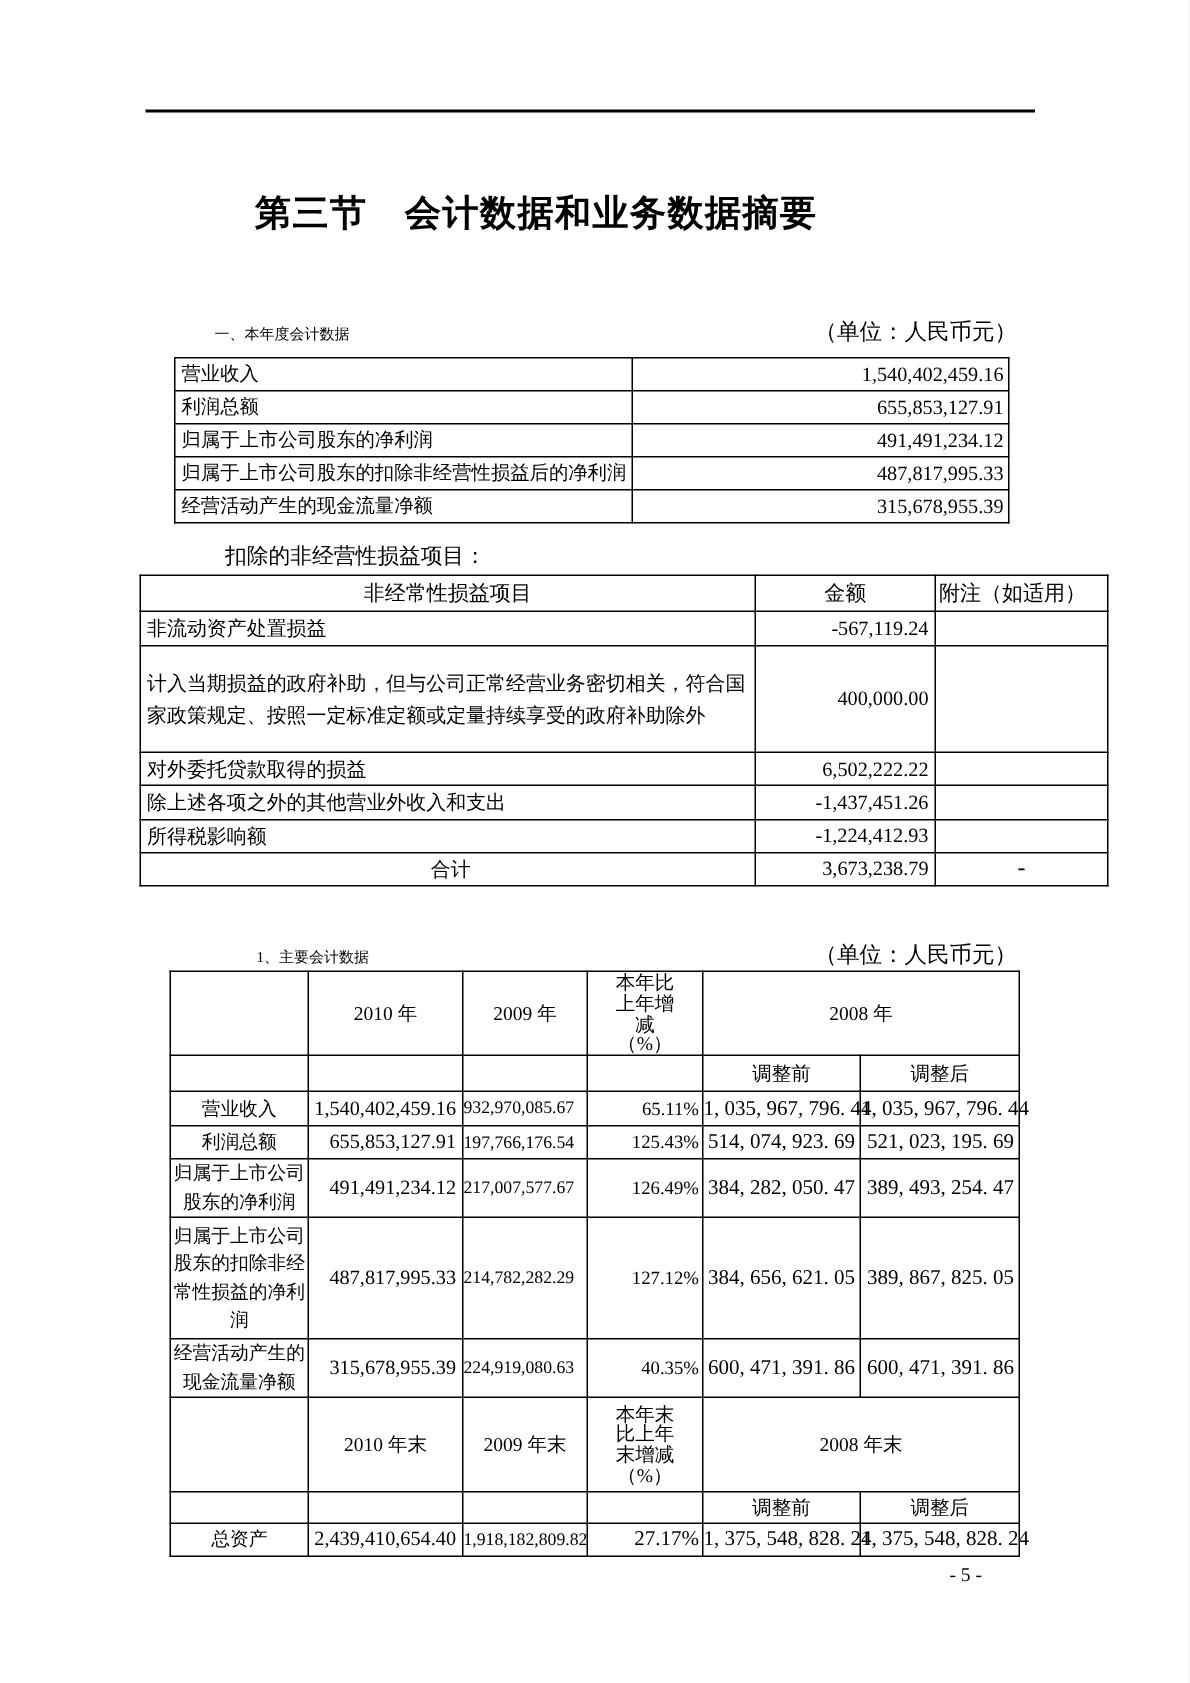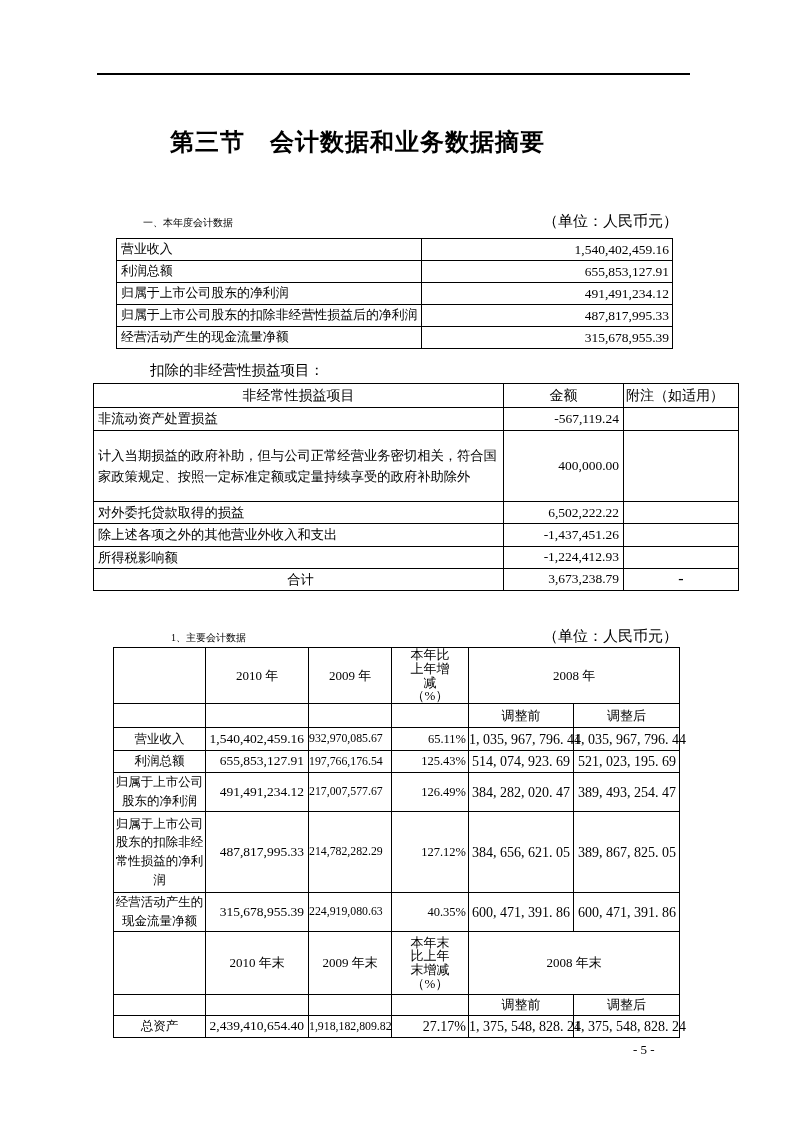--- a/index.html
+++ b/index.html
@@ -195,21 +195,21 @@
       <td class="v09">197,766,176.54</td>
       <td class="vp">125.43%</td>
       <td class="v08">514, 074, 923. 69</td>
       <td class="v08">521, 023, 195. 69</td>
     </tr>
     <tr style="height:39px">
       <td class="rowlbl">归属于上市公司股东的净利润</td>
       <td class="v10">491,491,234.12</td>
       <td class="v09">217,007,577.67</td>
       <td class="vp">126.49%</td>
-      <td class="v08">384, 282, 020. 47</td>
+      <td class="v08">384, 282, 050. 47</td>
       <td class="v08">389, 493, 254. 47</td>
     </tr>
     <tr style="height:81px">
       <td class="rowlbl">归属于上市公司股东的扣除非经常性损益的净利润</td>
       <td class="v10">487,817,995.33</td>
       <td class="v09">214,782,282.29</td>
       <td class="vp">127.12%</td>
       <td class="v08">384, 656, 621. 05</td>
       <td class="v08">389, 867, 825. 05</td>
     </tr>

